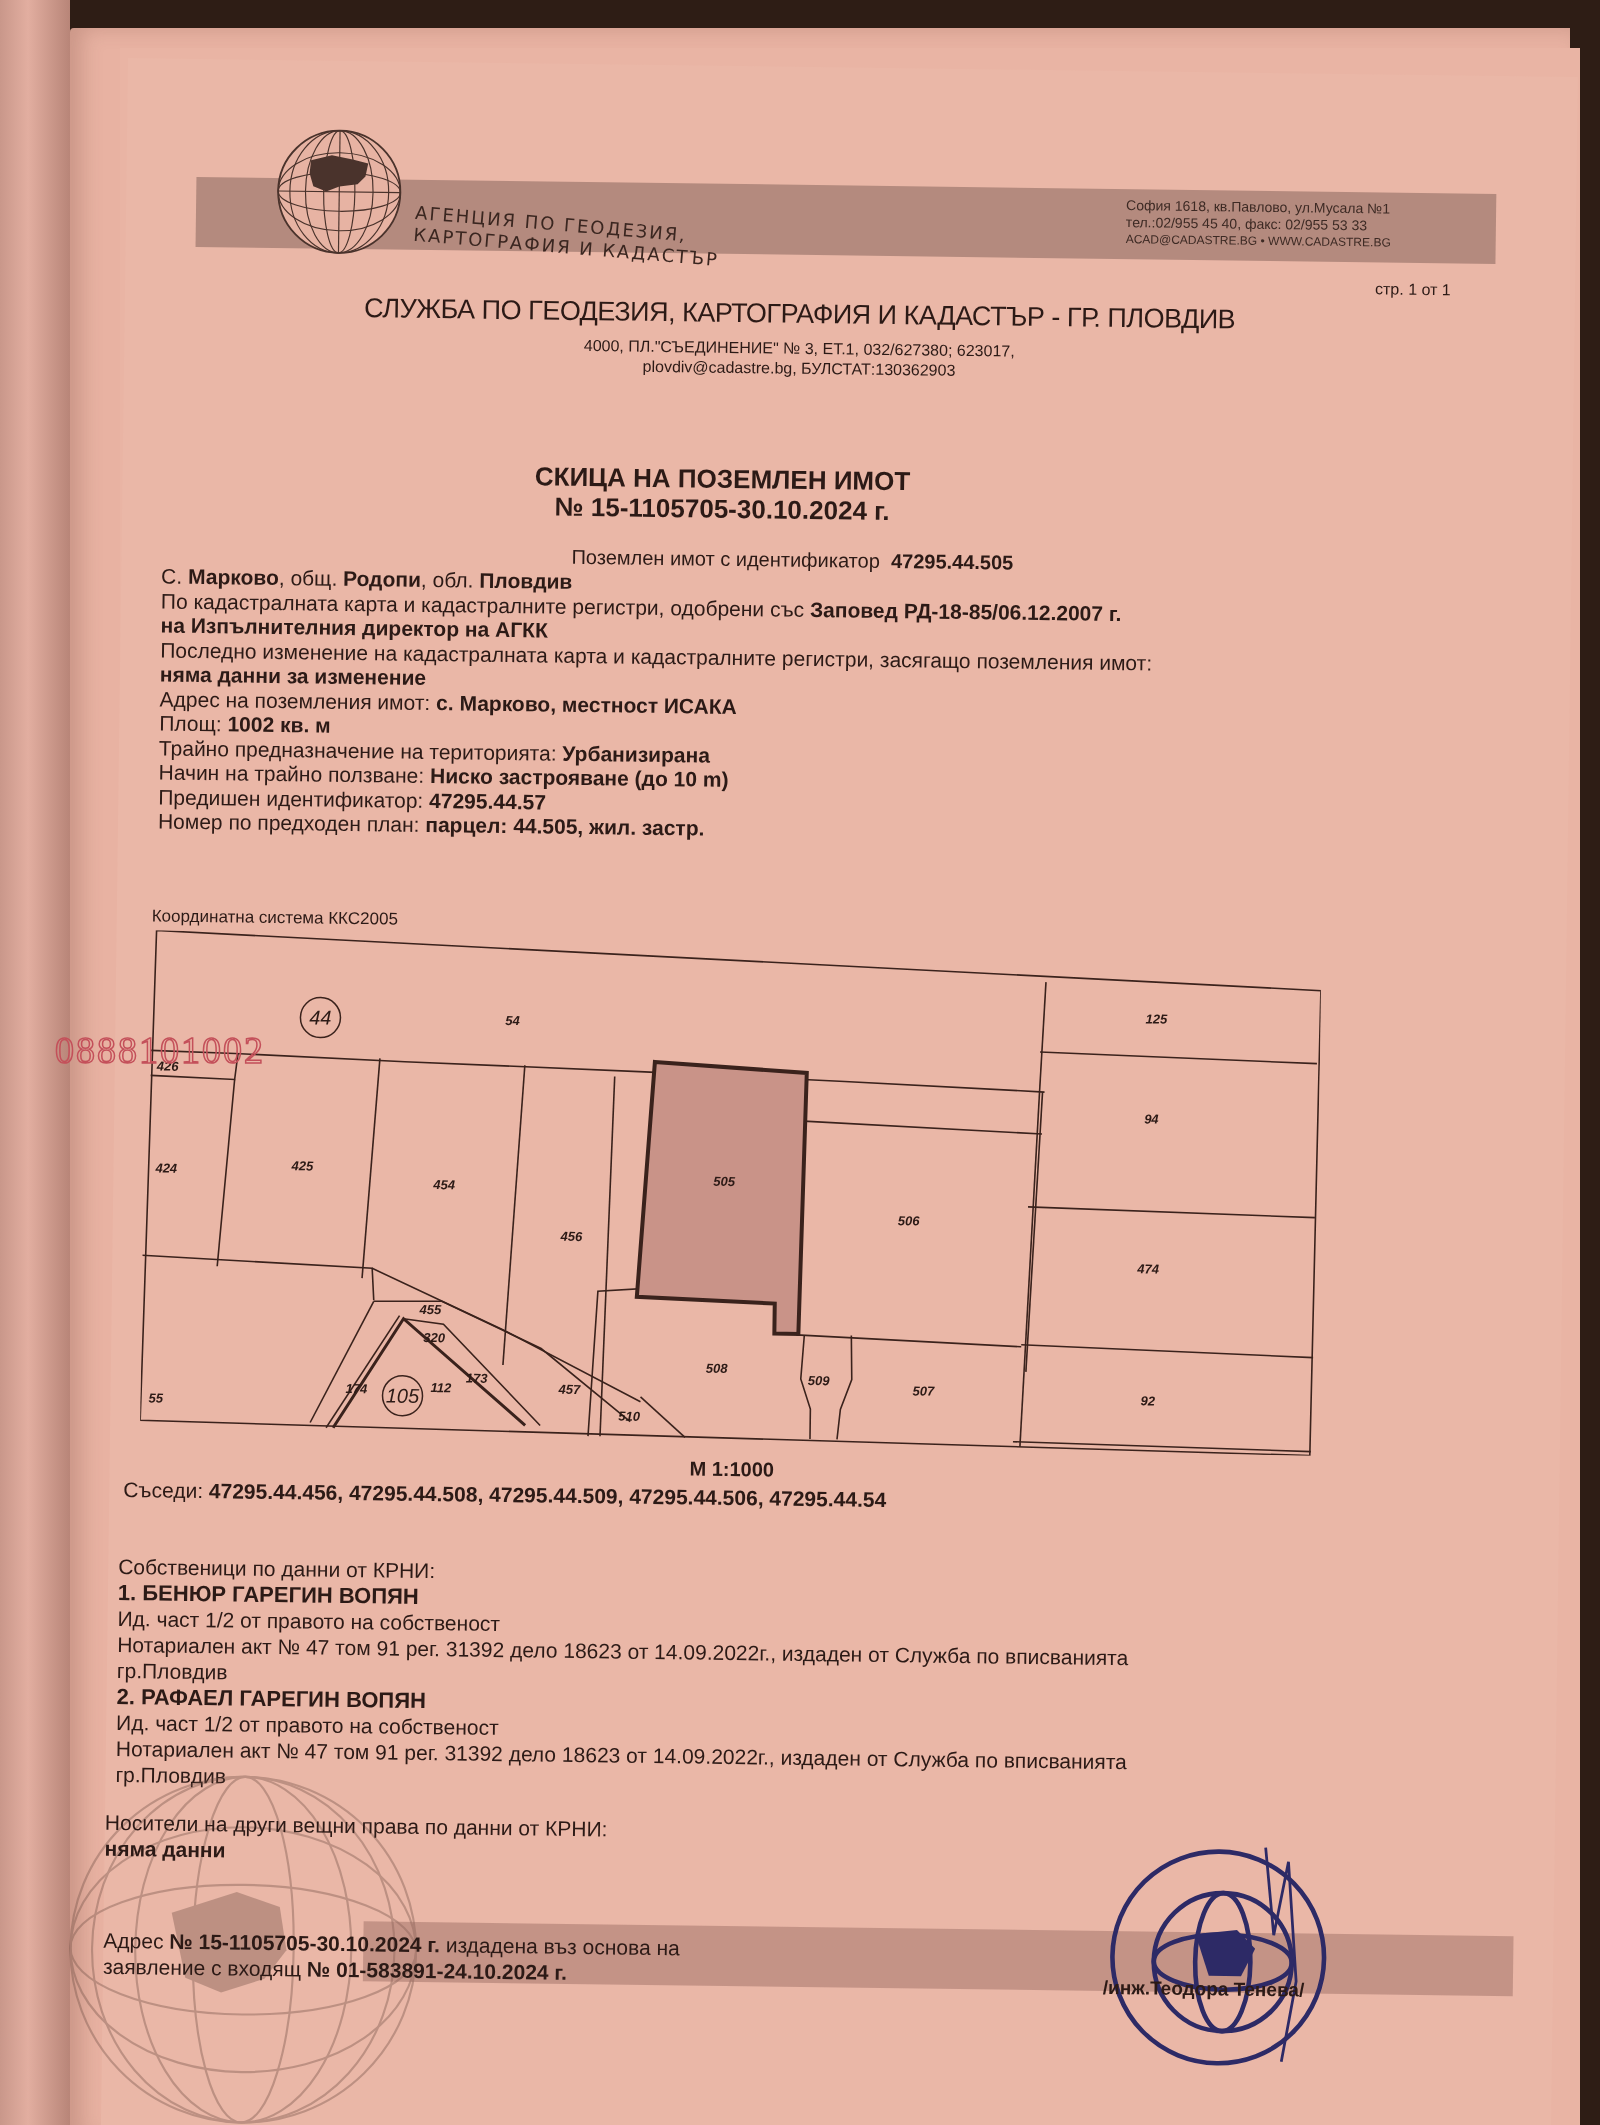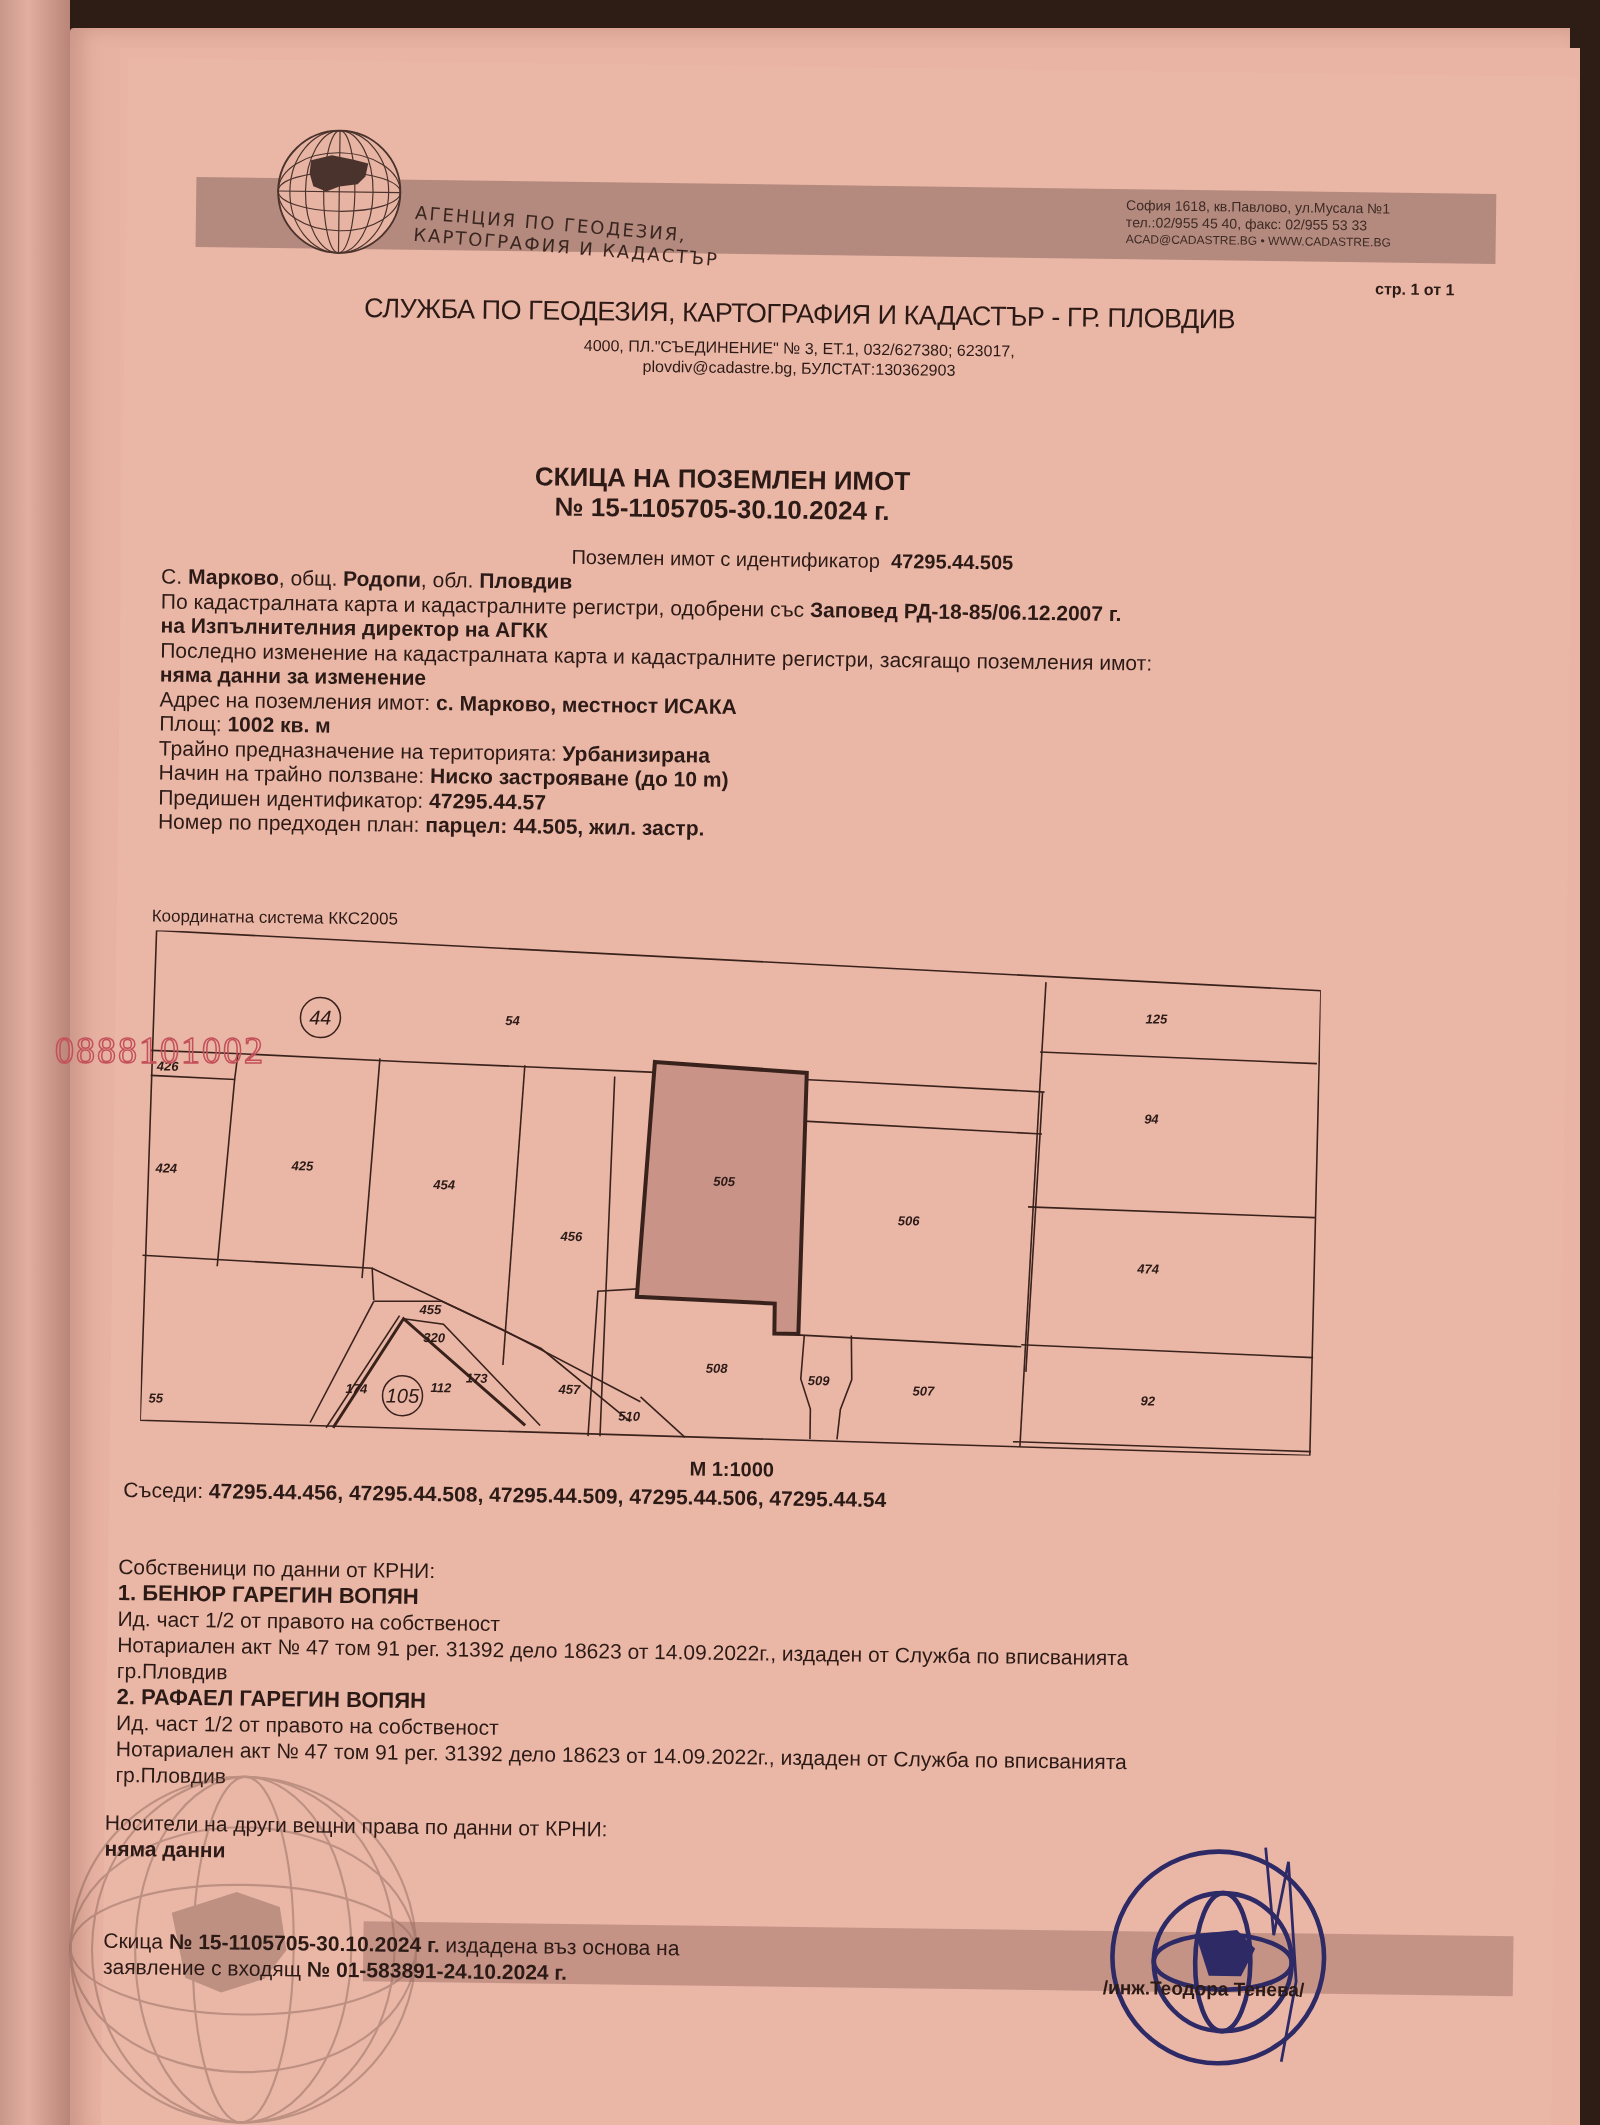--- a/index.html
+++ b/index.html
@@ -36,21 +36,21 @@
     position:absolute; left:148px; top:66px; width:130px; height:130px;
   }
   .agency {
     position:absolute; left:290px; top:140px; font-size:18px; letter-spacing:2px;
     line-height:22px; color:#3a2620; font-family:"DejaVu Sans", sans-serif;
     transform:rotate(4deg); transform-origin:0 0;
   }
   .contact {
     position:absolute; left:1000px; top:126px; font-size:14px; line-height:17px; color:#3d2a24;
   }
-  .pageno { position:absolute; left:1250px; top:206px; font-size:16px;font-weight:bold; }
+  .pageno { position:absolute; left:1250px; top:206px; font-size:16px; }
   .office {
     position:absolute; left:150px; top:232px; width:1050px; text-align:center;
     font-size:27px; letter-spacing:-0.5px;
   }
   .office-addr {
     position:absolute; left:150px; top:272px; width:1050px; text-align:center;
     font-size:16px; line-height:20px;
   }
   .title {
     position:absolute; left:250px; top:398px; width:700px; text-align:center;
@@ -294,21 +294,21 @@
 
   <div class="rights">
     <div>Носители на други вещни права по данни от КРНИ:</div>
     <div class="b">няма данни</div>
   </div>
 
   <div class="footer-band"></div>
 
   <div class="issued">
     <div>
-      <span>Скица</span>
+      <span>Адрес</span>
       <span class="b">№ 15-1105705-30.10.2024 г.</span>
       <span>издадена въз основа на</span>
     </div>
     <div>
       <span>заявление с входящ</span>
       <span class="b">№ 01-583891-24.10.2024 г.</span>
     </div>
   </div>
 
   <svg class="stamp" viewBox="0 0 100 100">

